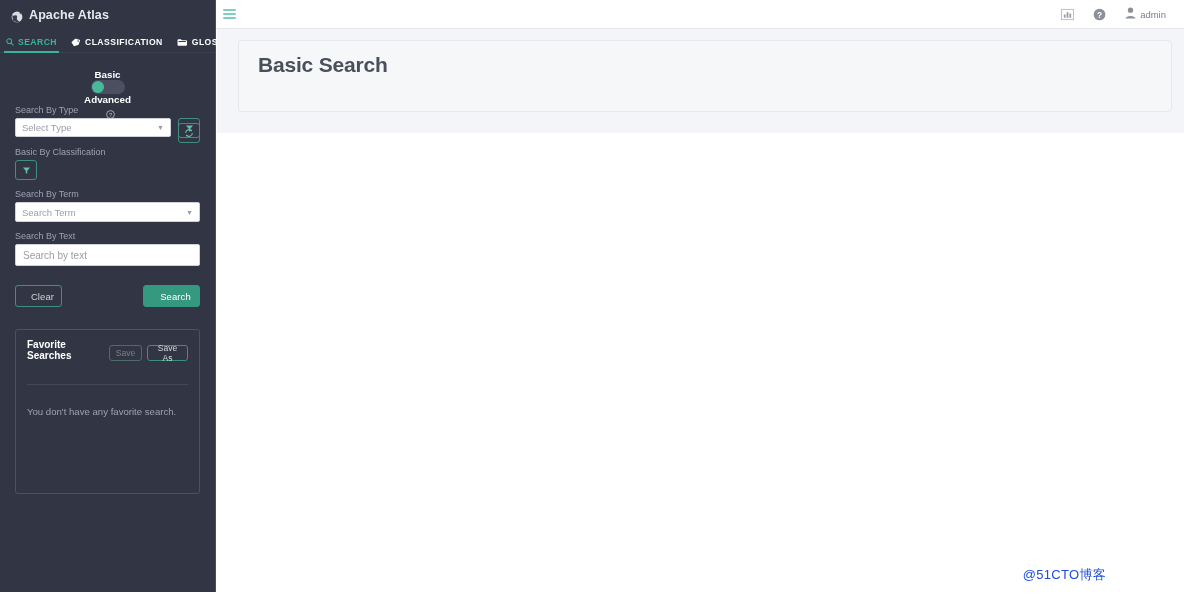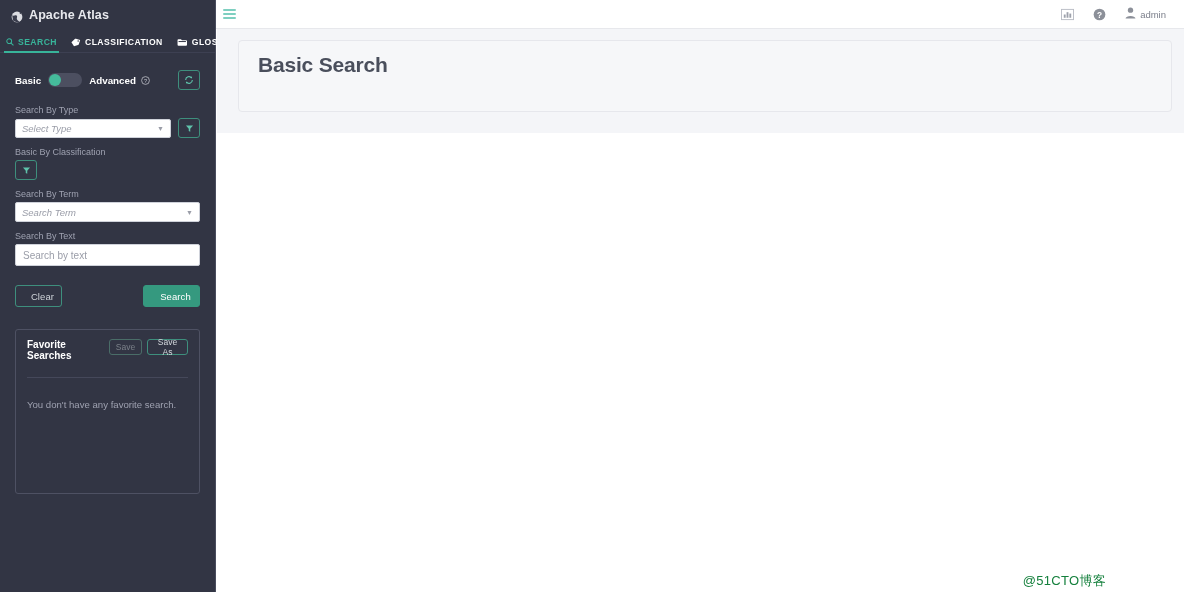--- a/index.html
+++ b/index.html
@@ -76,20 +76,21 @@
   .tab svg { display: block; }
 
   .panel-body { padding: 10px 15px 0 15px; }
 
   .mode-row {
     display: flex;
     align-items: center;
     height: 22px;
     margin-top: 6px;
     margin-bottom: 14px;
+    flex-direction: column;
   }
   .mode-label {
     font-size: 9.8px;
     color: #ffffff;
     font-weight: bold;
   }
   .toggle {
     width: 34px; height: 14px;
     border-radius: 8px;
     background: #4c4f60;
@@ -124,23 +125,21 @@
 
   .field { margin-bottom: 9px; }
   .field-label {
     font-size: 9px;
     color: #9ea1b0;
     margin-bottom: 3px;
     display: block;
   }
   .field-row {
     display: flex;
-    align-items: center;
     gap: 7px;
-    font-style: italic;
   }
   .sel {
     flex: 1;
     height: 19px;
     background: #ffffff;
     border: 1px solid #cfd2da;
     border-radius: 2px;
     display: flex;
     align-items: center;
     padding: 0 6px;
@@ -209,22 +208,22 @@
 
   .fav-box {
     margin-top: 22px;
     border: 1px solid #4e5163;
     border-radius: 3px;
     height: 165px;
     padding: 9px 11px;
   }
   .fav-head {
     display: flex;
-    align-items: flex-start;
-    padding-bottom: 16px;
+    align-items: flex-end;
+    padding-bottom: 23px;
     border-bottom: 1px solid #45485a;
   }
   .fav-title {
     font-size: 10px;
     font-weight: bold;
     color: #ffffff;
   }
   .fav-btns { margin-left: auto; display: flex; gap: 5px; }
   .mini-btn {
     font-size: 8.5px;
@@ -320,23 +319,23 @@
     color: #5f6470;
   }
   .hero-link {
     color: #3bb08f;
     text-decoration: none;
     cursor: pointer;
   }
 
   #watermark {
     position: absolute;
-    right: 14px; bottom: 6px;
+    right: 14px; bottom: 12px;
     font-size: 13px;
-    color: #15803d;
+    color: #1d4ed8;
     letter-spacing: .3px;
     user-select: none;
   }
 </style>
 </head>
 <body>
 
 <div id="app">
 
   <div id="sidebar">

